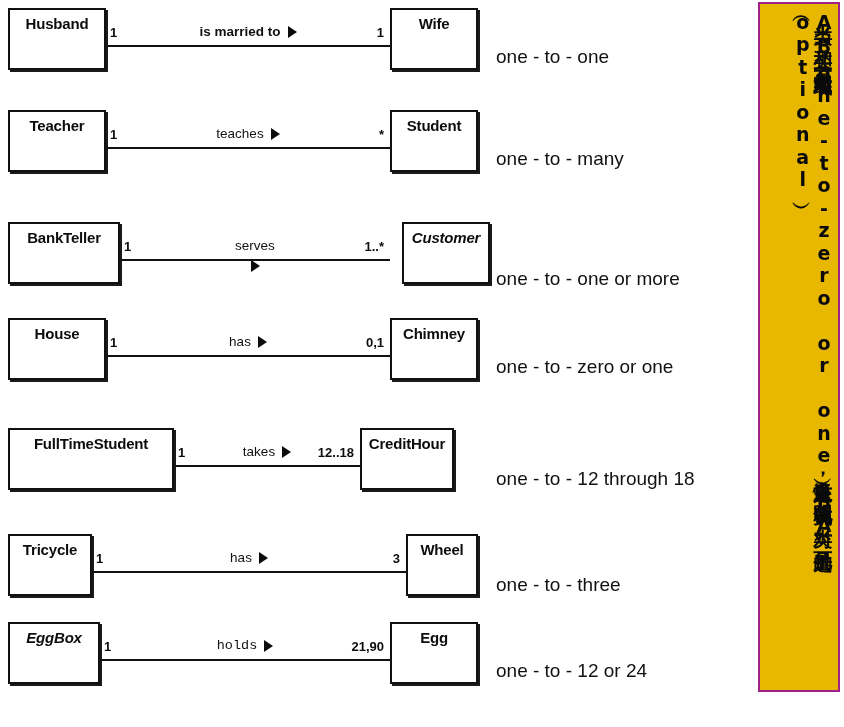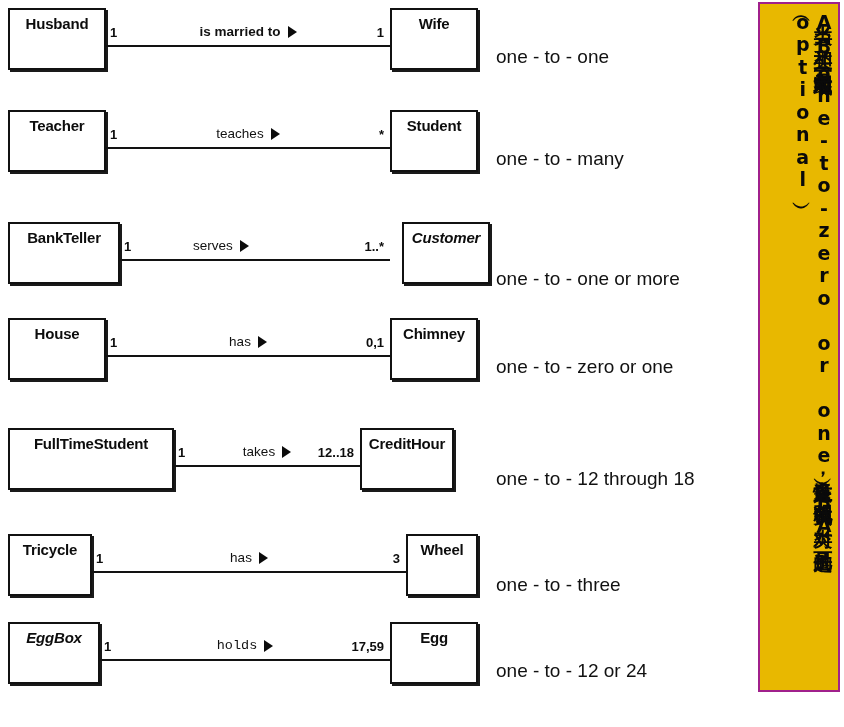--- a/index.html
+++ b/index.html
@@ -164,21 +164,21 @@
     <div class="assoc-row" style="top: 0px;">
       <div class="class-box" style="left: 8px; top: 222px; width: 112px; height: 62px;">
         <div class="class-name">BankTeller</div>
       </div>
       <div class="class-box" style="left: 402px; top: 222px; width: 88px; height: 62px; font-style: italic;">
         <div class="class-name">Customer</div>
       </div>
       <div class="connector" style="left: 120px; top: 259px; width: 270px;"></div>
       <div class="mult left" style="left: 124px; top: 239px;">1</div>
       <div class="mult right" style="left: 326px; width: 58px; top: 239px;">1..*</div>
-      <div class="relation" style="left: 193px; width: 124px; justify-content: flex-start; top: 238px;">
+      <div class="relation" style="left: 193px; width: 124px; justify-content: center; top: 238px; flex-direction: column;">
         <span>serves</span>
         <span class="arrow-glyph"></span>
       </div>
       <div class="desc" style="top: 260px; margin-top: 8px;">one - to - one or more</div>
     </div>
     <div class="assoc-row" style="top: 0px;">
       <div class="class-box" style="left: 8px; top: 318px; width: 98px; height: 62px;">
         <div class="class-name">House</div>
       </div>
       <div class="class-box" style="left: 390px; top: 318px; width: 88px; height: 62px;">
@@ -227,21 +227,21 @@
     </div>
     <div class="assoc-row" style="top: 0px;">
       <div class="class-box" style="left: 8px; top: 622px; width: 92px; height: 62px; font-style: italic;">
         <div class="class-name">EggBox</div>
       </div>
       <div class="class-box" style="left: 390px; top: 622px; width: 88px; height: 62px;">
         <div class="class-name">Egg</div>
       </div>
       <div class="connector" style="left: 100px; top: 659px; width: 290px;"></div>
       <div class="mult left" style="left: 104px; top: 639px;">1</div>
-      <div class="mult right" style="left: 326px; width: 58px; top: 639px;">17,59</div>
+      <div class="mult right" style="left: 326px; width: 58px; top: 639px;">21,90</div>
       <div class="relation" style="left: 183px; width: 124px; justify-content: center; top: 638px; font-family: Liberation Mono, monospace;">
         <span>holds</span>
         <span class="arrow-glyph"></span>
       </div>
       <div class="desc" style="top: 660px;">one - to - 12 or 24</div>
     </div>
   </div>
 
 <div id="note-panel">
   <div id="note-text">当类A和类B之间是一对零或一（one-to-zero or one）多重性是，就说明类B对类A是可选的（optional）</div>

